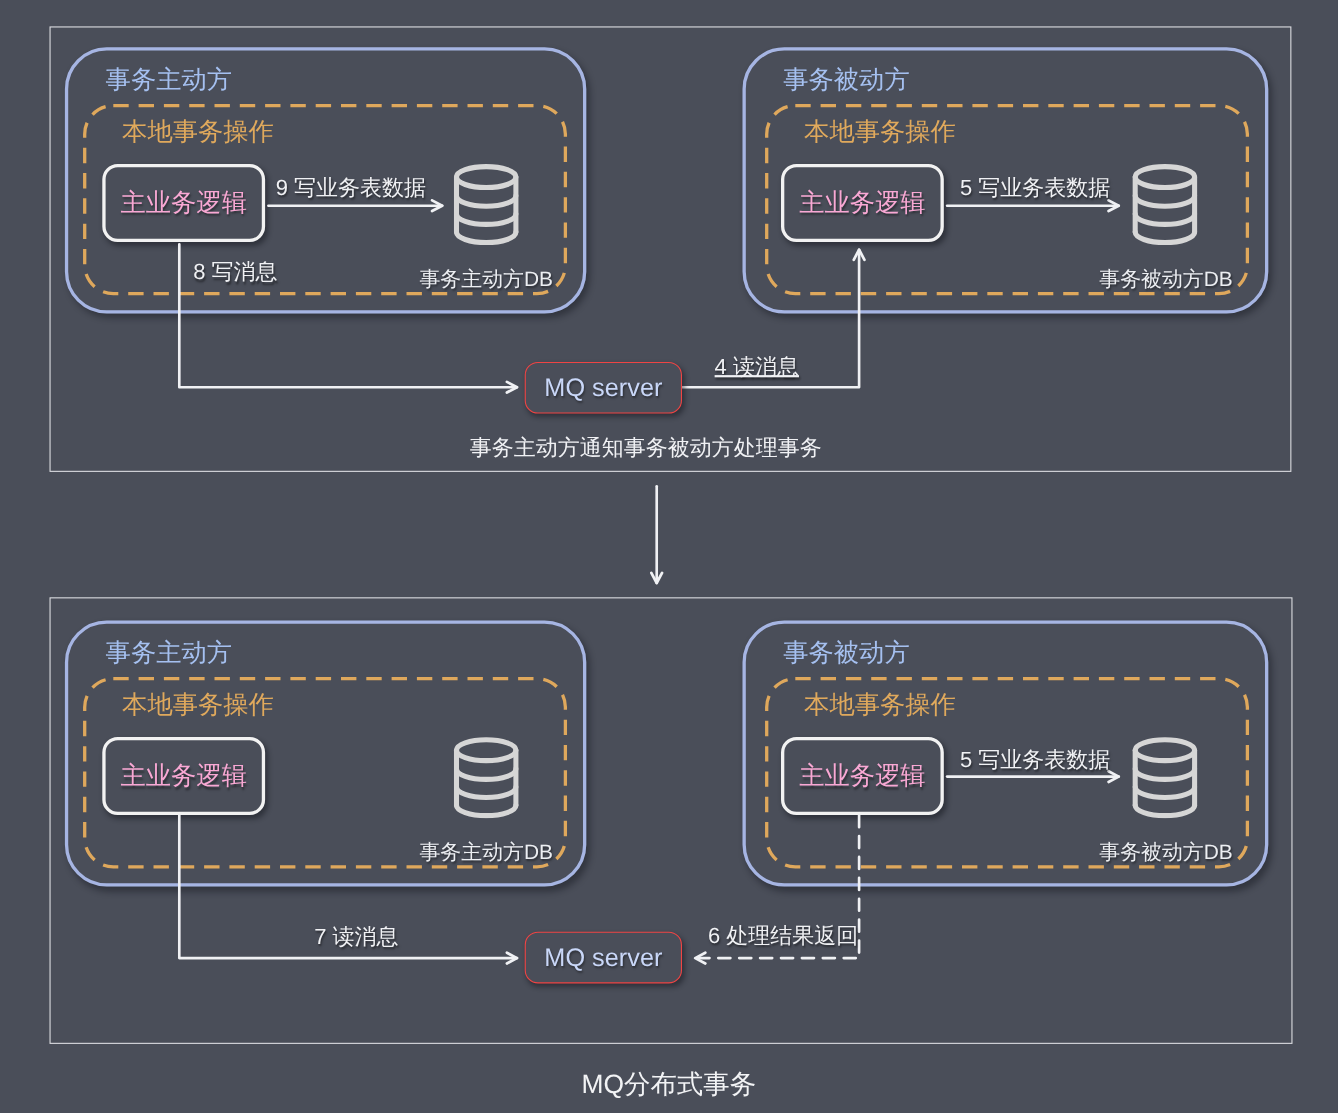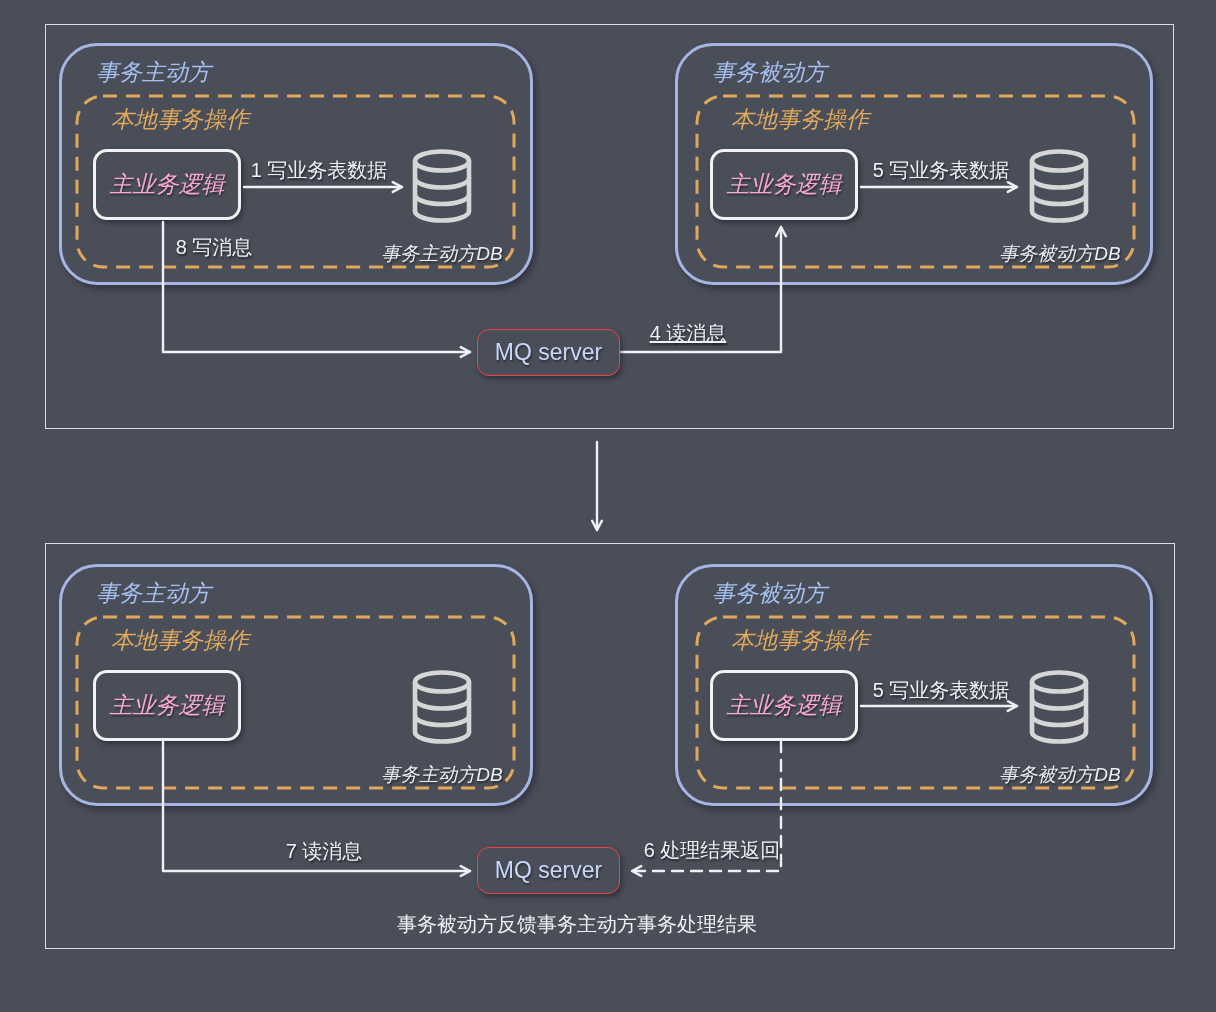--- a/index.html
+++ b/index.html
@@ -9,21 +9,20 @@
     font-family:"Liberation Sans","DejaVu Sans",sans-serif;overflow:hidden;
   }
   .frame{position:absolute;border:1px solid #dcdde1;}
   .frame.top{left:45px;top:24px;width:1129px;height:405px;}
   .frame.bottom{left:45px;top:543px;width:1130px;height:406px;}
 
   .panel{
     position:absolute;width:474px;height:242px;
     border:3px solid #a6b5e3;border-radius:38px;
     box-shadow:3px 4px 6px rgba(15,17,24,.4);
-    font-style:italic;
   }
   .panel.right-side{width:478px;}
   .panel-title{position:absolute;left:34px;top:11px;font-size:23px;color:#a5c0f0;white-space:nowrap;}
 
   .dashed-box{position:absolute;top:48px;width:441px;height:175px;}
   .panel.left-side .dashed-box{left:13px;}
   .panel.right-side .dashed-box{left:17px;}
   .dash-stroke{position:absolute;left:0;top:0;}
   .local-title{position:absolute;left:36px;top:10px;font-size:23px;color:#e0a95c;white-space:nowrap;}
 
@@ -175,24 +174,25 @@
       <path d="M597,442 V530" marker-end="url(#ah)"></path>
 
       <path d="M163,741 V871 H470" marker-end="url(#ah)"></path>
 
       <path d="M861,706 H1017" marker-end="url(#ah)"></path>
 
       <path d="M781,741 V871 H632" stroke-dasharray="11 8" marker-end="url(#ah)"></path>
     </g>
   </svg>
 
-  <div class="lbl" style="left:244px;top:157px;width:150px;">1 写业务表数据</div>
+  <div class="lbl" style="left:244px;top:157px;width:150px;">9 写业务表数据</div>
   <div class="lbl" style="left:866px;top:157px;width:150px;">5 写业务表数据</div>
   <div class="lbl" style="left:166px;top:234px;width:96px;">8 写消息</div>
   <div class="lbl" style="left:640px;top:320px;width:96px;text-decoration:underline;">4 读消息</div>
   <div class="lbl" style="left:276px;top:838px;width:96px;">7 读消息</div>
   <div class="lbl" style="left:637px;top:837px;width:150px;">6 处理结果返回</div>
   <div class="lbl" style="left:866px;top:677px;width:150px;">5 写业务表数据</div>
 
-  <div class="caption" style="left:277px;top:911px;width:600px;">事务被动方反馈事务主动方事务处理结果</div>
+  <div class="caption" style="left:287px;top:394px;width:600px;">事务主动方通知事务被动方处理事务</div>
 
+  <div class="diagram-title">MQ分布式事务</div>
 
 </div>
 
 </body></html>

